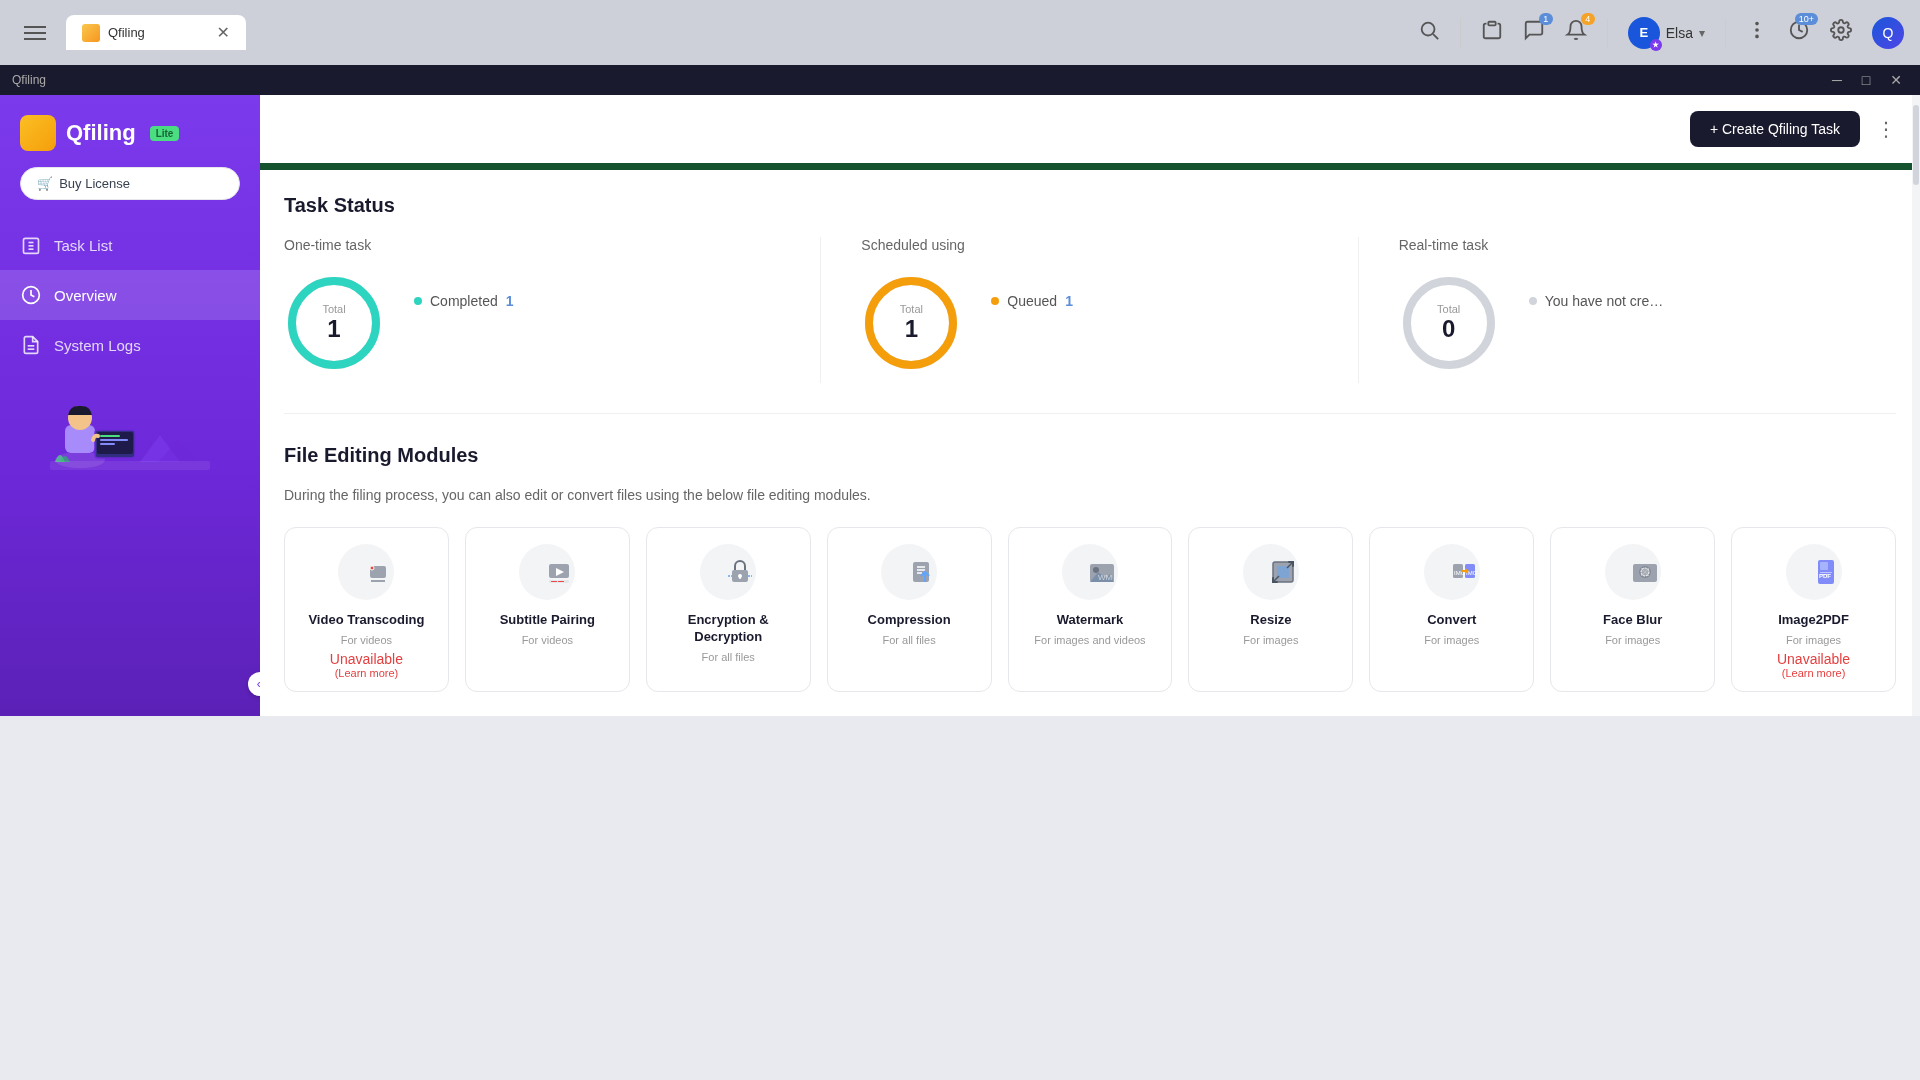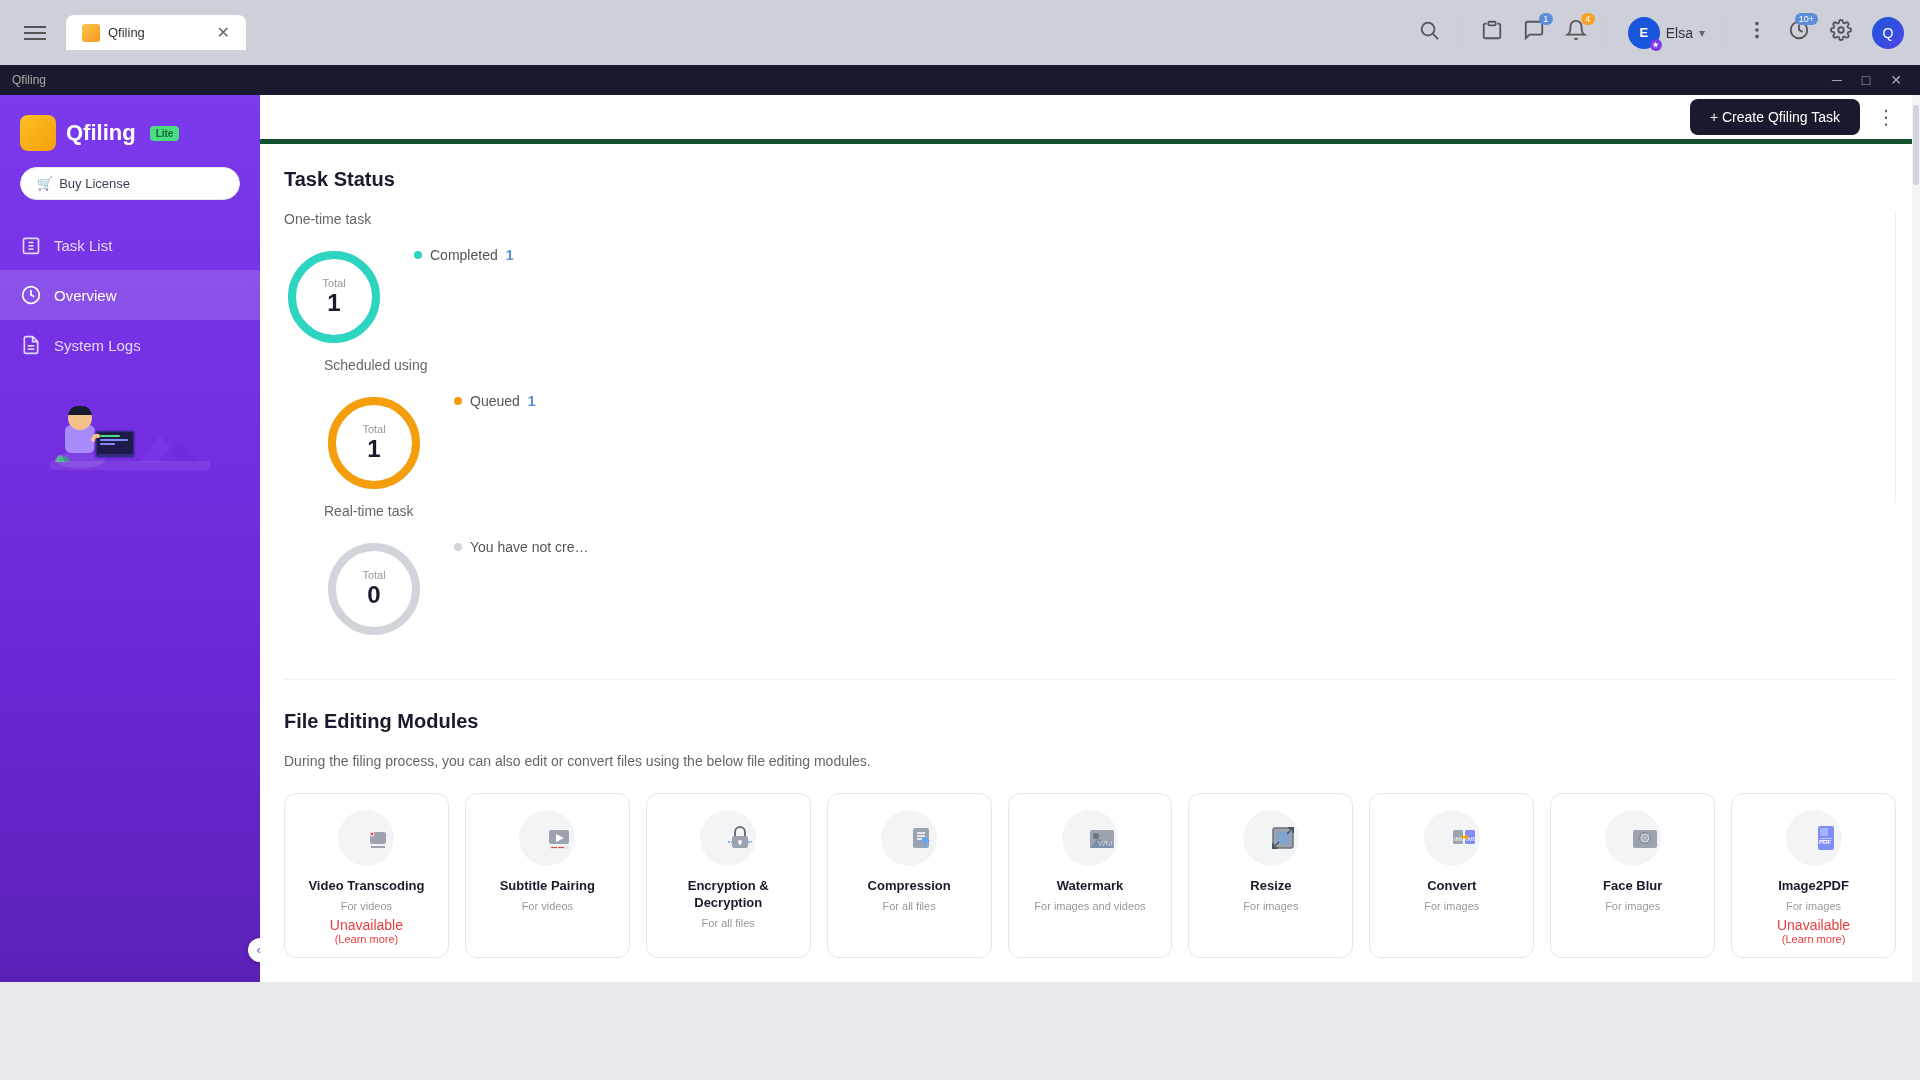--- a/index.html
+++ b/index.html
@@ -34,42 +34,42 @@
     .badge-lite { background: #4ade80; color: #166534; font-size: 10px; font-weight: bold; padding: 2px 6px; border-radius: 4px; margin-left: 4px; }
     .buy-license-btn { margin: 0 20px 20px; background: white; border: 1px solid #e5e7eb; border-radius: 20px; padding: 8px 16px; cursor: pointer; display: flex; align-items: center; gap: 6px; font-size: 13px; color: #374151; font-weight: 500; }
     .nav-item { display: flex; align-items: center; gap: 12px; padding: 14px 20px; cursor: pointer; color: rgba(255,255,255,0.8); font-size: 15px; font-weight: 500; border-radius: 0; }
     .nav-item.active { background: rgba(255,255,255,0.15); color: white; }
     .nav-icon { width: 22px; height: 22px; display: flex; align-items: center; justify-content: center; }
     .sidebar-illustration { width: 100%; height: 100px; display: flex; align-items: flex-end; justify-content: center; }
     .collapse-btn { position: absolute; bottom: 20px; right: -12px; background: white; border-radius: 50%; width: 24px; height: 24px; display: flex; align-items: center; justify-content: center; cursor: pointer; box-shadow: 0 2px 4px rgba(0,0,0,0.2); font-size: 12px; color: #7c3aed; }
 
     
     .main-content { flex: 1; background: white; overflow-y: auto; }
-    .main-header { display: flex; align-items: center; justify-content: center; padding: 4px 24px; border-bottom: 5px solid #14532d; }
+    .main-header { display: flex; align-items: center; justify-content: center; padding: 16px 24px; border-bottom: 7px solid #14532d; }
     .create-task-btn { background: #1a1a2e; color: white; border: none; border-radius: 8px; padding: 10px 20px; cursor: pointer; display: flex; align-items: center; gap: 6px; font-size: 14px; font-weight: 500; }
     .more-btn { background: none; border: none; cursor: pointer; font-size: 20px; color: #666; }
 
     
     .content-area { padding: 24px; }
 
     
     .section-title { font-size: 20px; font-weight: 700; color: #1a1a2e; margin-bottom: 20px; }
-    .task-status-grid { display: grid; grid-template-columns: repeat(1, 1fr); gap: 0; }
+    .task-status-grid { display: grid; grid-template-columns: repeat(3, 1fr); gap: 0; }
     .task-column { padding: 0 40px; border-right: 1px solid #f0f0f0; }
     .task-column:first-child { padding-left: 0; }
     .task-column:last-child { border-right: none; }
     .task-type-label { font-size: 14px; color: #666; margin-bottom: 20px; }
     .task-circle-area { display: flex; align-items: flex-start; gap: 30px; margin-bottom: 10px; }
     .circle-chart { width: 100px; height: 100px; position: relative; flex-shrink: 0; }
     .circle-chart svg { width: 100%; height: 100%; transform: rotate(-90deg); }
     .circle-center { position: absolute; top: 50%; left: 50%; transform: translate(-50%, -50%); text-align: center; }
     .circle-total-label { font-size: 11px; color: #999; display: block; }
     .circle-total-num { font-size: 24px; font-weight: 700; color: #1a1a2e; }
     .task-stats { display: flex; flex-direction: column; gap: 10px; }
-    .stat-row { display: flex; align-items: center; gap: 8px; font-size: 14px; }
+    .stat-row { display: flex; align-items: center; gap: 8px; font-size: 14px; margin-top: 20px; }
     .stat-dot { width: 8px; height: 8px; border-radius: 50%; }
     .stat-label { color: #555; }
     .stat-value { color: #5b8dd9; font-weight: 600; margin-left: auto; }
 
     .divider { border: none; border-top: 1px solid #f0f0f0; margin: 30px 0; }
 
     
     .modules-desc { font-size: 14px; color: #666; margin-bottom: 24px; }
     .modules-grid { display: grid; grid-template-columns: repeat(9, 1fr); gap: 16px; }
     .module-card { display: flex; flex-direction: column; align-items: center; padding: 16px 10px 12px; border: 1px solid #e5e7eb; border-radius: 12px; cursor: pointer; transition: box-shadow 0.2s; }

